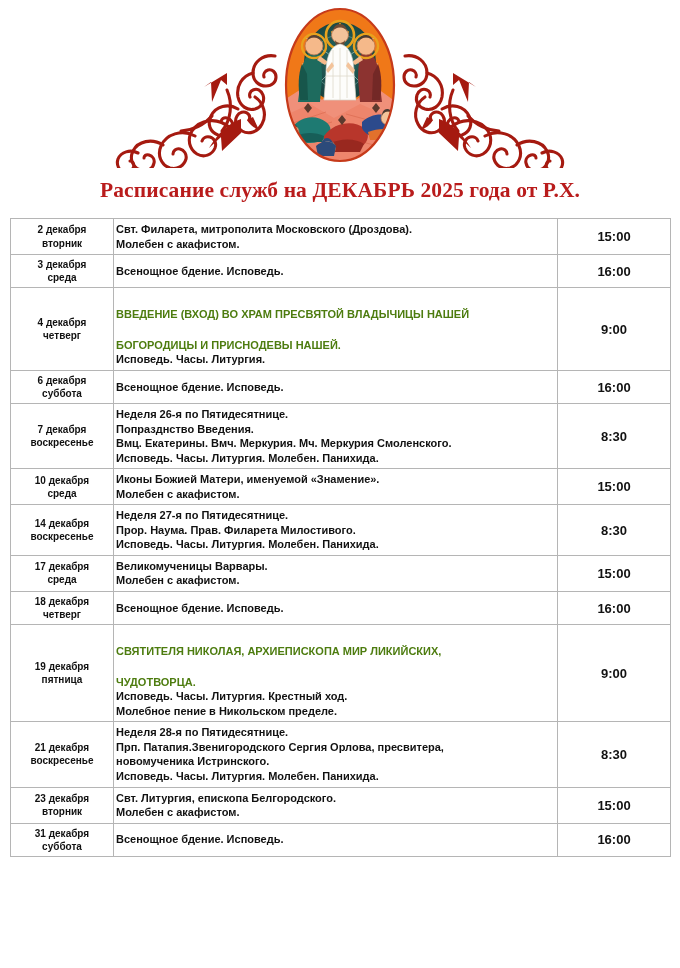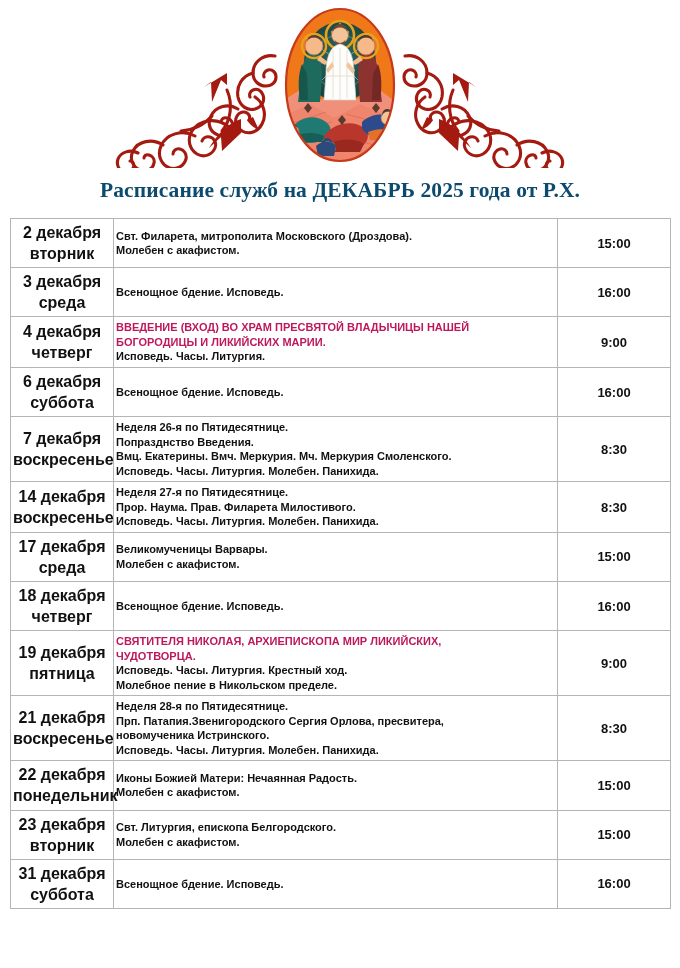--- a/index.html
+++ b/index.html
@@ -51,21 +51,21 @@
     z-index: 3;
   }
   .icon-medallion svg { display: block; width: 100%; height: 100%; }
 
   
   .page-title {
     text-align: center;
     font-family: "Liberation Serif", serif;
     font-weight: bold;
     font-size: 21.5px;
-    color: #0c4a6e;
+    color: #b91c1c;
     letter-spacing: 0.1px;
     margin: 6px 0 0 0;
     padding: 0 2px;
     white-space: nowrap;
   }
 
   
   .table-wrap {
     margin: 15px 10px 0 10px;
     width: 660px;
@@ -80,42 +80,43 @@
     border: 1px solid #b5b5b5;
     vertical-align: middle;
     padding: 3px 2px;
   }
   col.c-date  { width: 103px; }
   col.c-desc  { width: 444px; }
   col.c-time  { width: 113px; }
 
   td.date {
     text-align: center;
-    font-size: 16px;
+    font-size: 10px;
     font-weight: bold;
     line-height: 1.32;
     color: #111111;
   }
   td.desc {
     font-size: 11px;
     font-weight: bold;
     line-height: 1.32;
     color: #111111;
     padding-left: 5px;
     padding-right: 5px;
   }
   td.time {
     text-align: center;
     font-size: 13px;
     font-weight: bold;
     color: #111111;
     margin-top: 44px;
   }
   .feast {
-    color: #be185d;
+    color: #4d7c0f;
+    margin-top: 16px;
   }
   .desc-line { display: block; }
 </style>
 </head>
 <body>
 
 <div class="banner">
   <div class="banner-inner">
 
     <div class="ornament left">
@@ -288,21 +289,21 @@
           </td>
           <td class="time">16:00</td>
         </tr>
         <tr>
           <td class="date">
             <span class="desc-line">4 декабря</span>
             <span class="desc-line">четверг</span>
           </td>
           <td class="desc">
             <span class="desc-line feast">ВВЕДЕНИЕ (ВХОД) ВО ХРАМ ПРЕСВЯТОЙ ВЛАДЫЧИЦЫ НАШЕЙ</span>
-            <span class="desc-line feast">БОГОРОДИЦЫ И ЛИКИЙСКИХ МАРИИ.</span>
+            <span class="desc-line feast">БОГОРОДИЦЫ И ПРИСНОДЕВЫ НАШЕЙ.</span>
             <span class="desc-line">Исповедь. Часы. Литургия.</span>
           </td>
           <td class="time">9:00</td>
         </tr>
         <tr>
           <td class="date">
             <span class="desc-line">6 декабря</span>
             <span class="desc-line">суббота</span>
           </td>
           <td class="desc">
@@ -318,20 +319,31 @@
           <td class="desc">
             <span class="desc-line">Неделя 26-я по Пятидесятнице.</span>
             <span class="desc-line">Попразднство Введения.</span>
             <span class="desc-line">Вмц. Екатерины. Вмч. Меркурия. Мч. Меркурия Смоленского.</span>
             <span class="desc-line">Исповедь. Часы. Литургия. Молебен. Панихида.</span>
           </td>
           <td class="time">8:30</td>
         </tr>
         <tr>
           <td class="date">
+            <span class="desc-line">10 декабря</span>
+            <span class="desc-line">среда</span>
+          </td>
+          <td class="desc">
+            <span class="desc-line">Иконы Божией Матери, именуемой «Знамение».</span>
+            <span class="desc-line">Молебен с акафистом.</span>
+          </td>
+          <td class="time">15:00</td>
+        </tr>
+        <tr>
+          <td class="date">
             <span class="desc-line">14 декабря</span>
             <span class="desc-line">воскресенье</span>
           </td>
           <td class="desc">
             <span class="desc-line">Неделя 27-я по Пятидесятнице.</span>
             <span class="desc-line">Прор. Наума. Прав. Филарета Милостивого.</span>
             <span class="desc-line">Исповедь. Часы. Литургия. Молебен. Панихида.</span>
           </td>
           <td class="time">8:30</td>
         </tr>
@@ -377,31 +389,20 @@
           <td class="desc">
             <span class="desc-line">Неделя 28-я по Пятидесятнице.</span>
             <span class="desc-line">Прп. Патапия.Звенигородского Сергия Орлова, пресвитера,</span>
             <span class="desc-line">новомученика Истринского.</span>
             <span class="desc-line">Исповедь. Часы. Литургия. Молебен. Панихида.</span>
           </td>
           <td class="time">8:30</td>
         </tr>
         <tr>
           <td class="date">
-            <span class="desc-line">22 декабря</span>
-            <span class="desc-line">понедельник</span>
-          </td>
-          <td class="desc">
-            <span class="desc-line">Иконы Божией Матери: Нечаянная Радость.</span>
-            <span class="desc-line">Молебен с акафистом.</span>
-          </td>
-          <td class="time">15:00</td>
-        </tr>
-        <tr>
-          <td class="date">
             <span class="desc-line">23 декабря</span>
             <span class="desc-line">вторник</span>
           </td>
           <td class="desc">
             <span class="desc-line">Свт. Литургия, епископа Белгородского.</span>
             <span class="desc-line">Молебен с акафистом.</span>
           </td>
           <td class="time">15:00</td>
         </tr>
         <tr>

